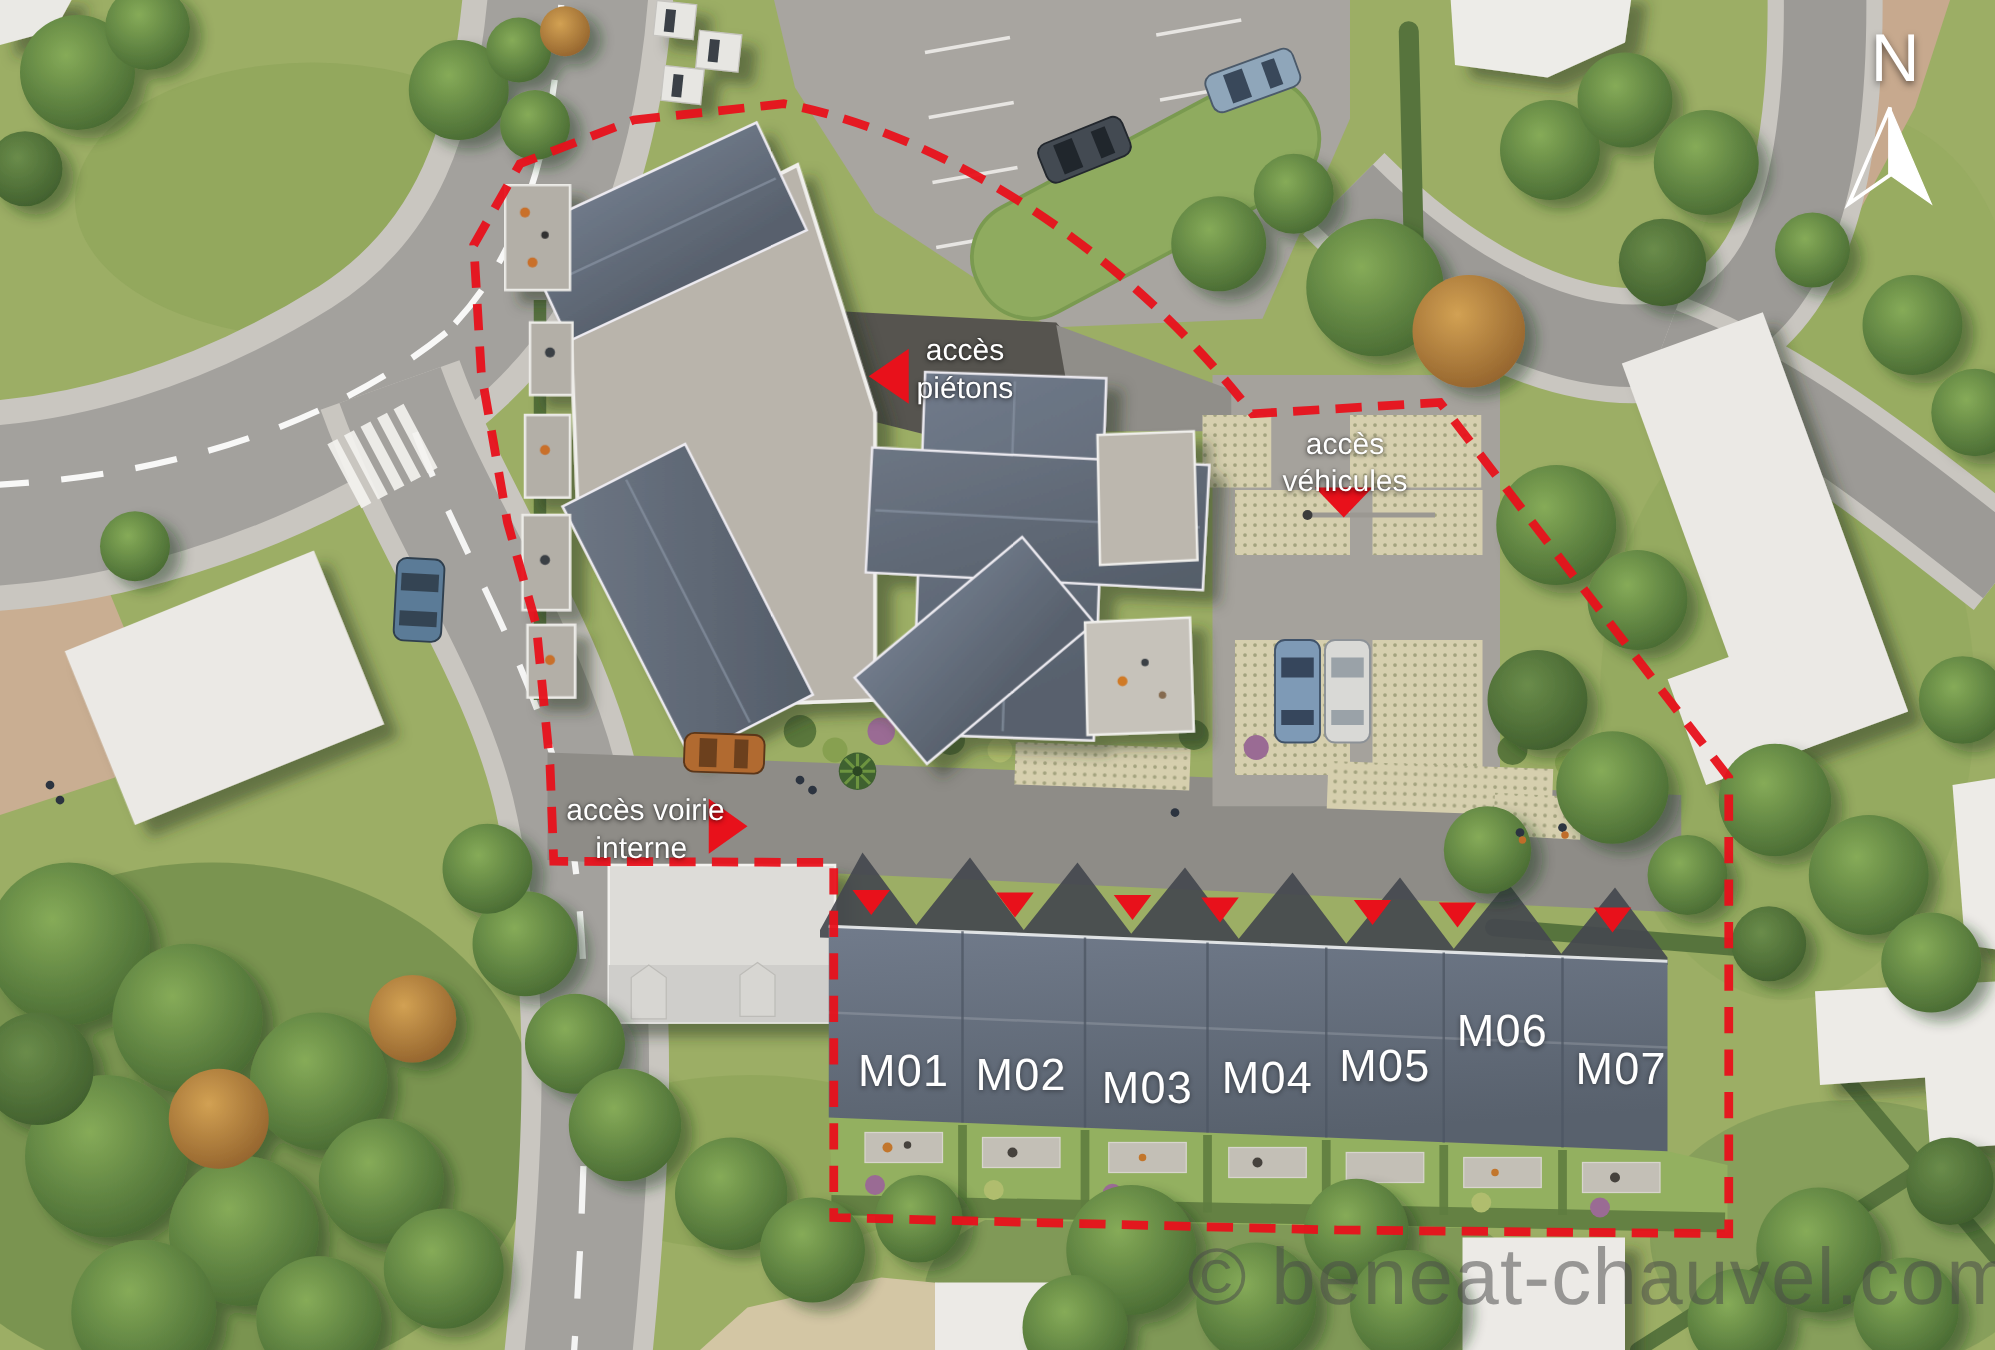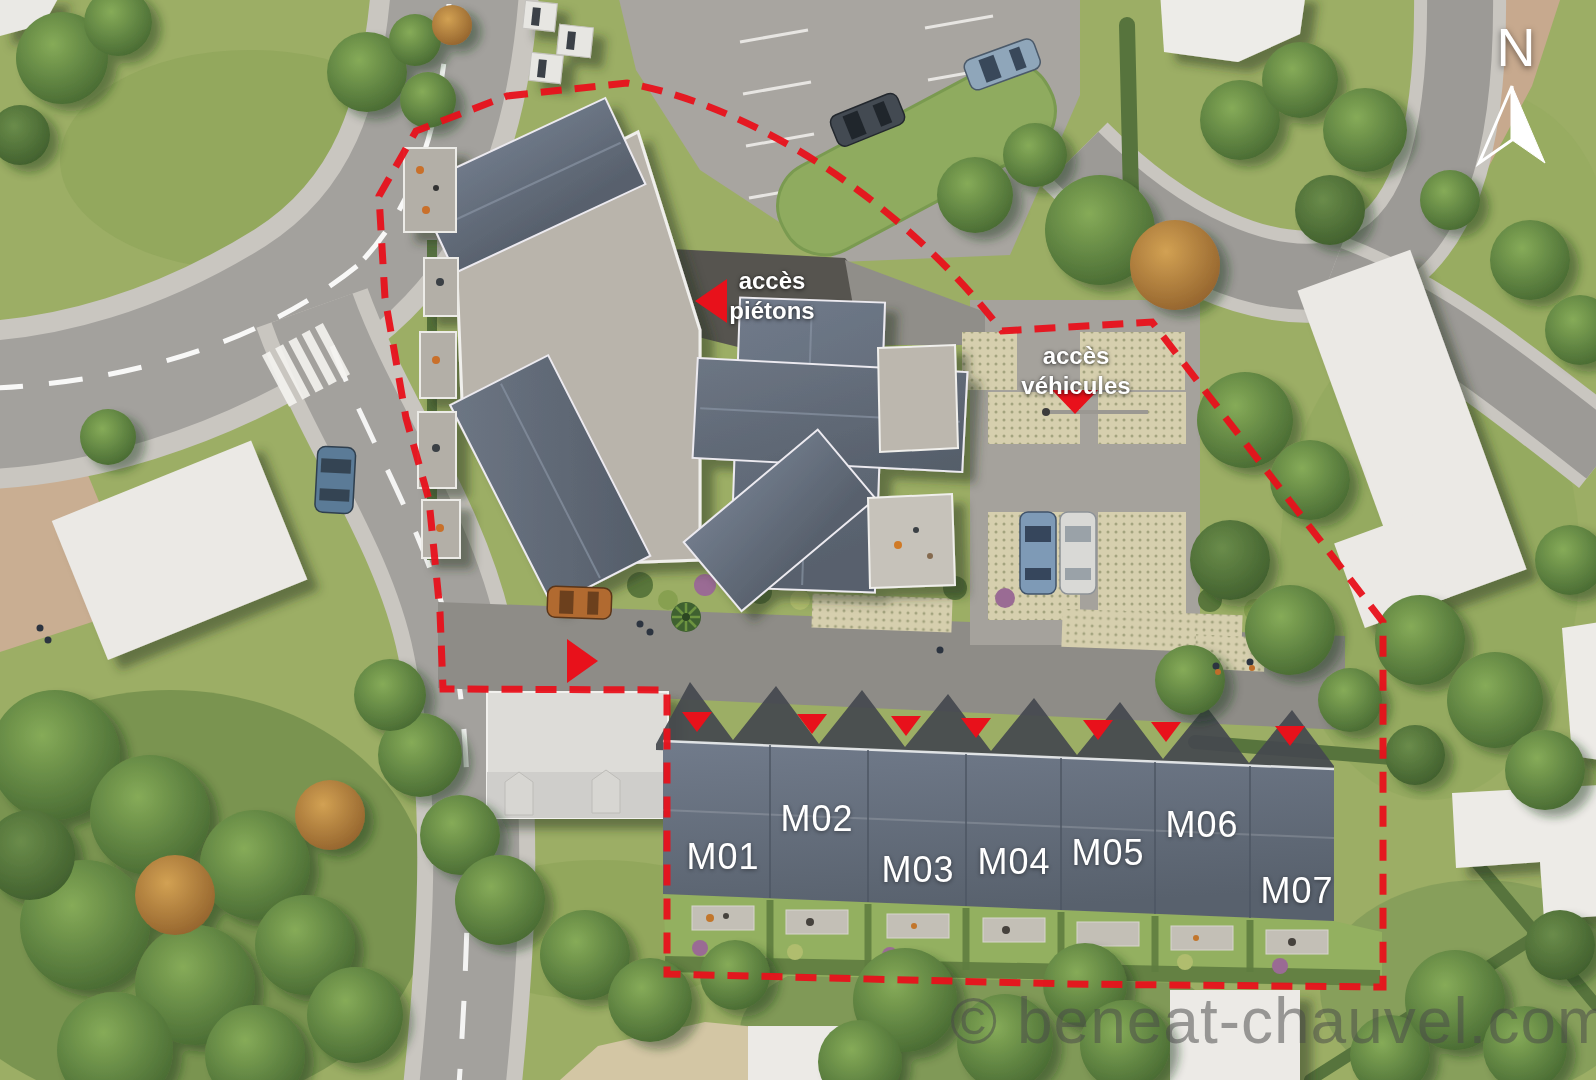--- a/index.html
+++ b/index.html
@@ -3,21 +3,21 @@
 <meta charset="utf-8">
 <style>
   html,body{margin:0;padding:0;background:#222;}
   .stage{
     position:relative;width:1596px;height:1080px;overflow:hidden;
     background:#9cae65;font-family:"Liberation Sans",sans-serif;
   }
   .stage svg{position:absolute;left:0;top:0;}
   .access-label{
     position:absolute;z-index:6;color:var(--label-white,#fff);text-align:center;
-    font-size:24px;line-height:30px;font-weight:700;
+    font-size:24px;line-height:30px;font-weight:400;
     text-shadow:0 1px 4px rgba(0,0,0,.65), 0 0 2px rgba(0,0,0,.4);
     white-space:nowrap;
   }
   .unit-label{
     position:absolute;z-index:6;width:80px;text-align:center;color:var(--label-white,#fff);
     font-size:36px;font-weight:400;letter-spacing:1px;
     text-shadow:0 1px 4px rgba(0,0,0,.45);
   }
   .compass-n{
     position:absolute;z-index:6;left:1486px;top:16px;width:60px;text-align:center;
@@ -444,26 +444,30 @@
 <div class="access-label" style="left:712px;top:266px;width:120px">
   <div>accès</div>
   <div>piétons</div>
 </div>
 
 <div class="access-label" style="left:1016px;top:341px;width:120px">
   <div>accès</div>
   <div>véhicules</div>
 </div>
 
+<div class="access-label" style="left:453px;top:634px;width:120px">
+  <div>accès voirie</div>
+  <div>interne</div>
+</div>
 
 <div class="unit-label" style="left:683px;top:836px">M01</div>
-<div class="unit-label" style="left:777px;top:798px">M02</div>
+<div class="unit-label" style="left:777px;top:839px">M02</div>
 <div class="unit-label" style="left:878px;top:849px">M03</div>
 <div class="unit-label" style="left:974px;top:841px">M04</div>
 <div class="unit-label" style="left:1068px;top:832px">M05</div>
 <div class="unit-label" style="left:1162px;top:804px">M06</div>
-<div class="unit-label" style="left:1257px;top:870px">M07</div>
+<div class="unit-label" style="left:1257px;top:834px">M07</div>
 
 <div class="compass-n">N</div>
 
 <div class="watermark">© beneat-chauvel.com</div>
 
 </div>
 
 </body></html>

